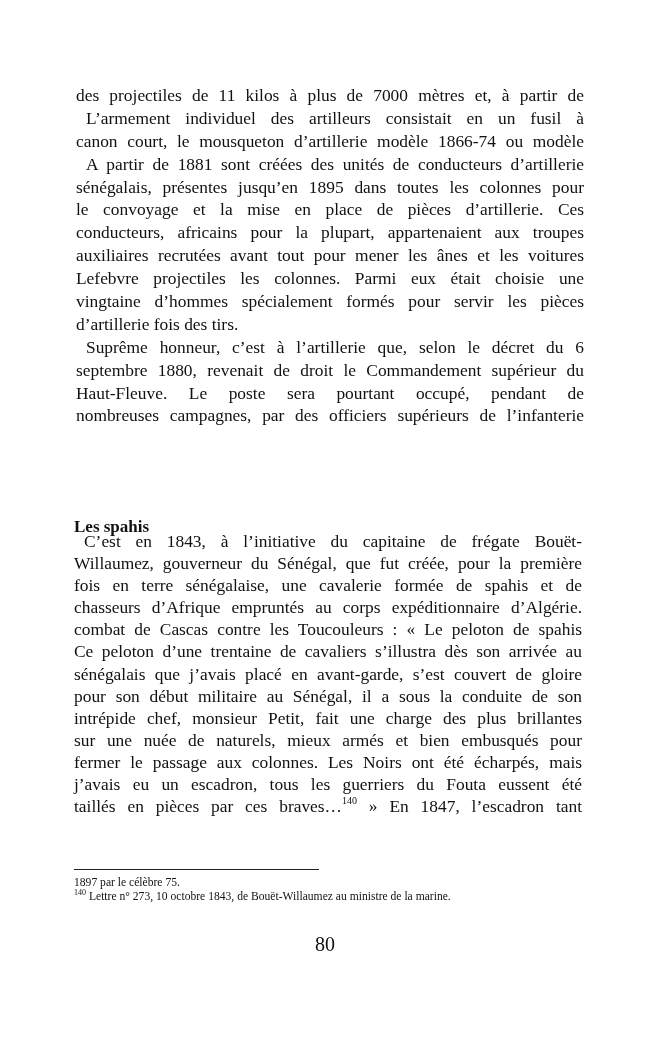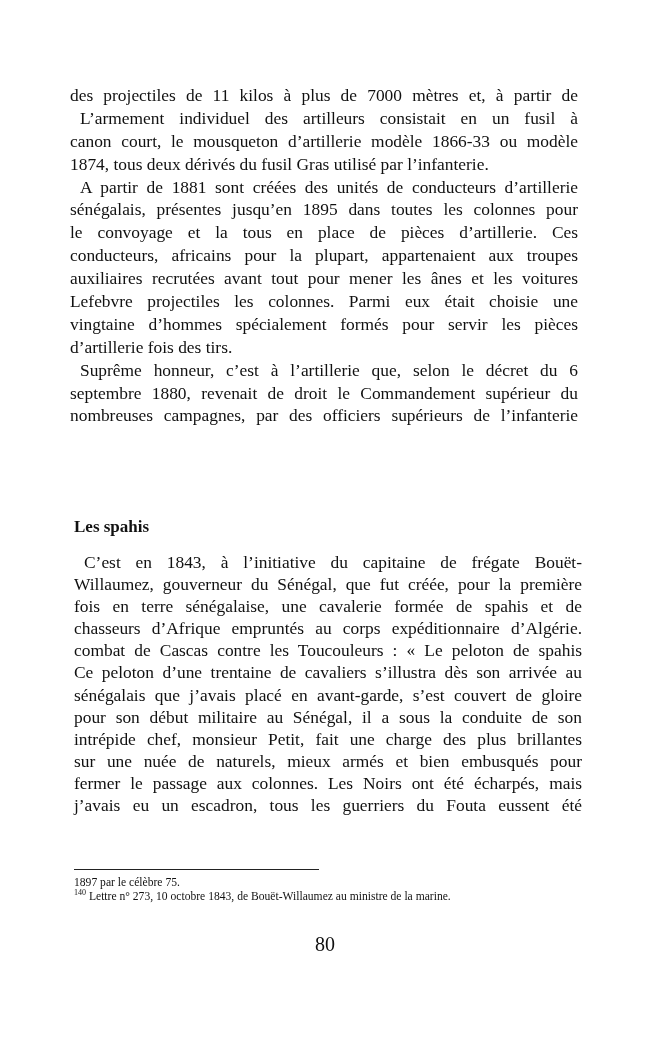--- a/index.html
+++ b/index.html
@@ -10,21 +10,21 @@
   body {
     width: 650px;
     height: 1037px;
     position: relative;
     overflow: hidden;
     font-family: "Liberation Serif", "DejaVu Serif", serif;
     color: #111111;
   }
   .page {
     position: absolute;
-    left: 70px;
+    left: 76px;
     top: 84px;
     width: 508px;
   }
   .line {
     display: block;
     font-size: 17.4px;
     line-height: 22.9px;
     height: 22.9px;
     white-space: nowrap;
     text-align: justify;
@@ -50,21 +50,21 @@
     left: 74px;
     top: 516px;
     font-weight: bold;
     font-size: 17px;
     line-height: 22px;
     font-family: Liberation Serif, serif;
   }
   .block2 {
     position: absolute;
     left: 74px;
-    top: 551px;
+    top: 530px;
     width: 508px;
   }
   .fn-rule {
     position: absolute;
     left: 74px;
     top: 869px;
     width: 245px;
     height: 0;
     border-top: 1px solid #222;
   }
@@ -99,58 +99,59 @@
 <body>
 
 <div class="page">
 
   <div>
     <span class="line">des projectiles de 11 kilos à plus de 7000 mètres et, à partir de</span>
   </div>
 
   <div>
     <span class="line indent">L’armement individuel des artilleurs consistait en un fusil à</span>
-    <span class="line">canon court, le mousqueton d’artillerie modèle 1866-33 ou modèle</span>
-    <span class="line last">1874, tous deux  dérivés du fusil Gras utilisé par l’infanterie.</span>
+    <span class="line">canon court, le mousqueton d’artillerie modèle 1866-74 ou modèle</span>
   </div>
 
   <div>
     <span class="line indent">A partir de 1881 sont créées des unités de conducteurs d’artillerie</span>
     <span class="line">sénégalais, présentes jusqu’en 1895 dans toutes les colonnes pour</span>
-    <span class="line">le convoyage et la tous en place de pièces d’artillerie. Ces</span>
+    <span class="line">le convoyage et la mise en place de pièces d’artillerie. Ces</span>
     <span class="line">conducteurs, africains pour la plupart, appartenaient aux troupes</span>
     <span class="line">auxiliaires recrutées avant tout pour mener les ânes et les voitures</span>
     <span class="line">Lefebvre projectiles les colonnes. Parmi eux était choisie une</span>
     <span class="line">vingtaine d’hommes spécialement formés pour servir les pièces</span>
     <span class="line last">d’artillerie fois des tirs.</span>
   </div>
 
   <div>
     <span class="line indent">Suprême honneur, c’est à l’artillerie que, selon le décret du 6</span>
     <span class="line">septembre 1880, revenait de droit le Commandement supérieur du</span>
+    <span class="line">Haut-Fleuve. Le poste sera pourtant occupé, pendant de</span>
     <span class="line">nombreuses campagnes, par des officiers supérieurs de l’infanterie</span>
   </div>
 </div>
 
 <div class="heading">Les spahis</div>
 
 <div class="block2">
   <div>
     <span class="line indent">C’est en 1843, à l’initiative du capitaine de frégate Bouët-</span>
     <span class="line">Willaumez, gouverneur du Sénégal, que fut créée, pour la première</span>
     <span class="line">fois en terre sénégalaise, une cavalerie formée de spahis et de</span>
     <span class="line">chasseurs d’Afrique empruntés au corps expéditionnaire d’Algérie.</span>
     <span class="line">combat de Cascas contre les Toucouleurs : « Le peloton de spahis</span>
     <span class="line">Ce peloton d’une trentaine de cavaliers s’illustra dès son arrivée au</span>
     <span class="line">sénégalais que j’avais placé en avant-garde, s’est couvert de gloire</span>
     <span class="line">pour son début militaire au Sénégal, il a sous la conduite de son</span>
     <span class="line">intrépide chef, monsieur Petit, fait une charge des plus brillantes</span>
     <span class="line">sur une nuée de naturels, mieux armés et bien embusqués pour</span>
     <span class="line">fermer le passage aux colonnes. Les Noirs ont été écharpés, mais</span>
     <span class="line">j’avais eu un escadron, tous les guerriers du Fouta eussent été</span>
+    <span class="line"><span>taillés en pièces par ces braves…</span><sup class="fn">140</sup><span> » En 1847, l’escadron tant</span></span>
   </div>
 </div>
 
 <div class="fn-rule"></div>
 
 <div class="footnotes">
   <div>
     <span class="fnline">1897 par le célèbre 75.</span>
   </div>
   <div>

